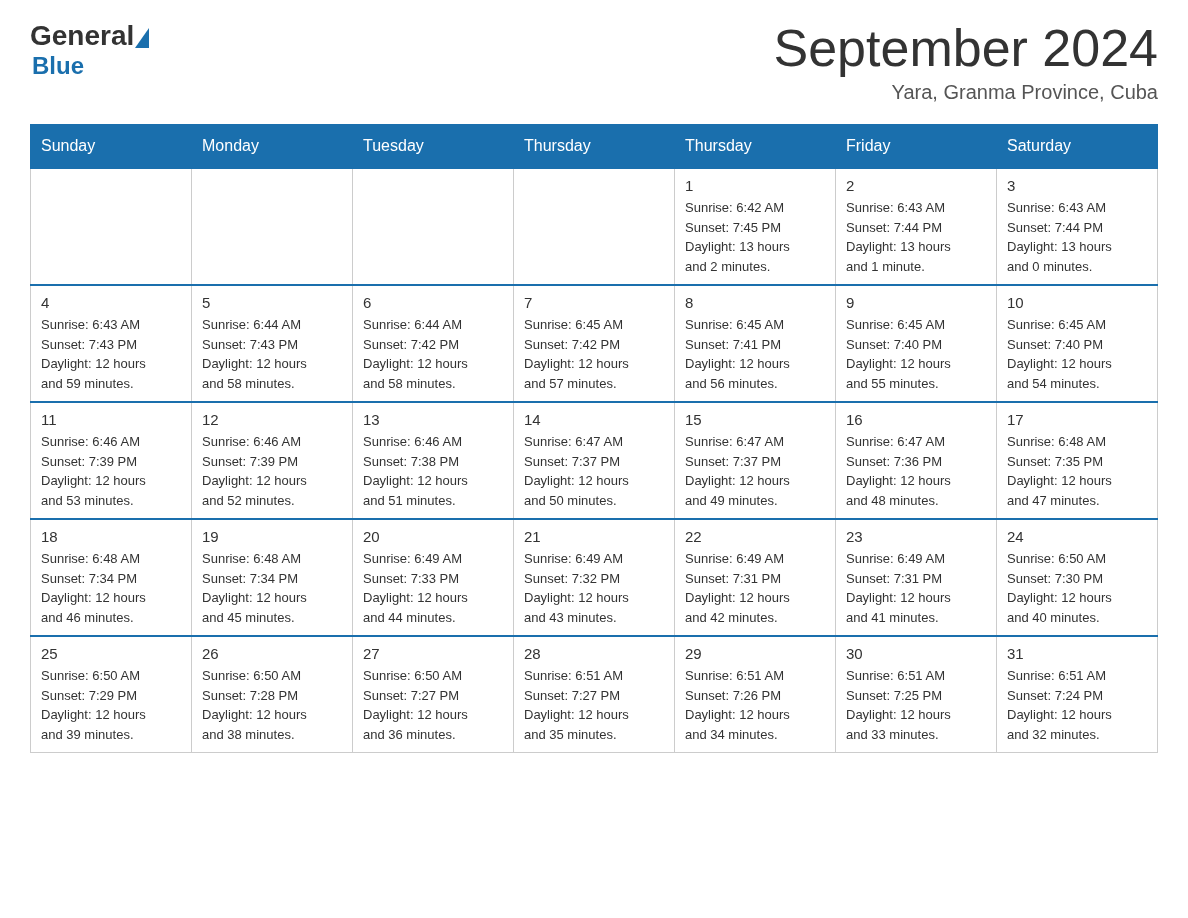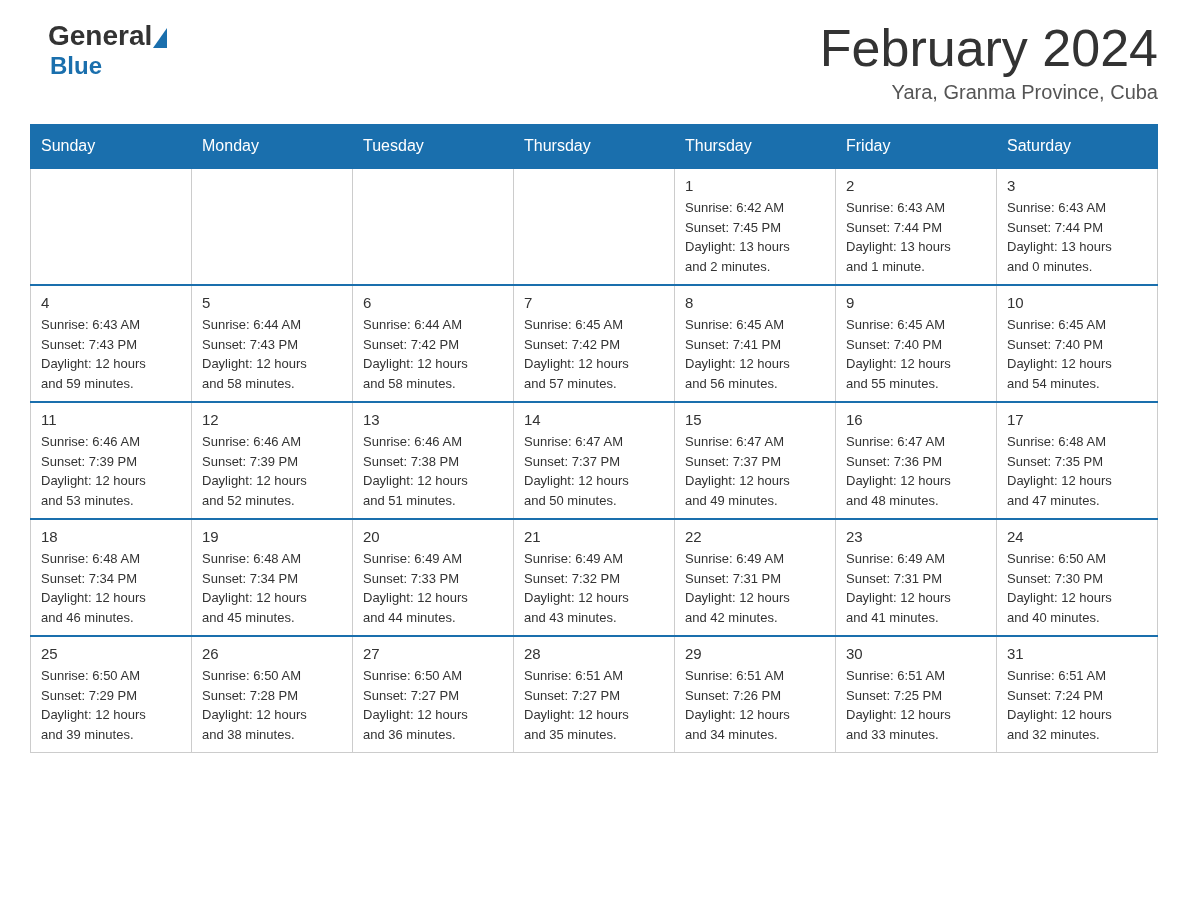--- a/index.html
+++ b/index.html
@@ -9,21 +9,20 @@
       color: #333;
       width: 1188px;
       min-height: 918px;
       padding: 20px 30px;
     }
     .header {
       display: flex;
       justify-content: space-between;
       align-items: flex-start;
       margin-bottom: 20px;
-      margin-left: 18px;
     }
     .logo {
       display: flex;
       align-items: center;
     }
     .logo-text-general {
       font-size: 28px;
       font-weight: bold;
       color: #333;
     }
@@ -118,21 +117,21 @@
   <div class="logo">
     <div class="logo-wrapper">
       <div class="logo-line1">
         <span class="logo-text-general">General</span>
         <span class="logo-triangle"></span>
       </div>
       <div class="logo-line2">Blue</div>
     </div>
   </div>
   <div class="title-section">
-    <div class="month-title">February 2024</div>
+    <div class="month-title">September 2024</div>
     <div class="location">Yara, Granma Province, Cuba</div>
   </div>
 </div>
 
 <table class="calendar">
   <thead>
     <tr>
     <th>Sunday</th>
         <th>Monday</th>
         <th>Tuesday</th>

